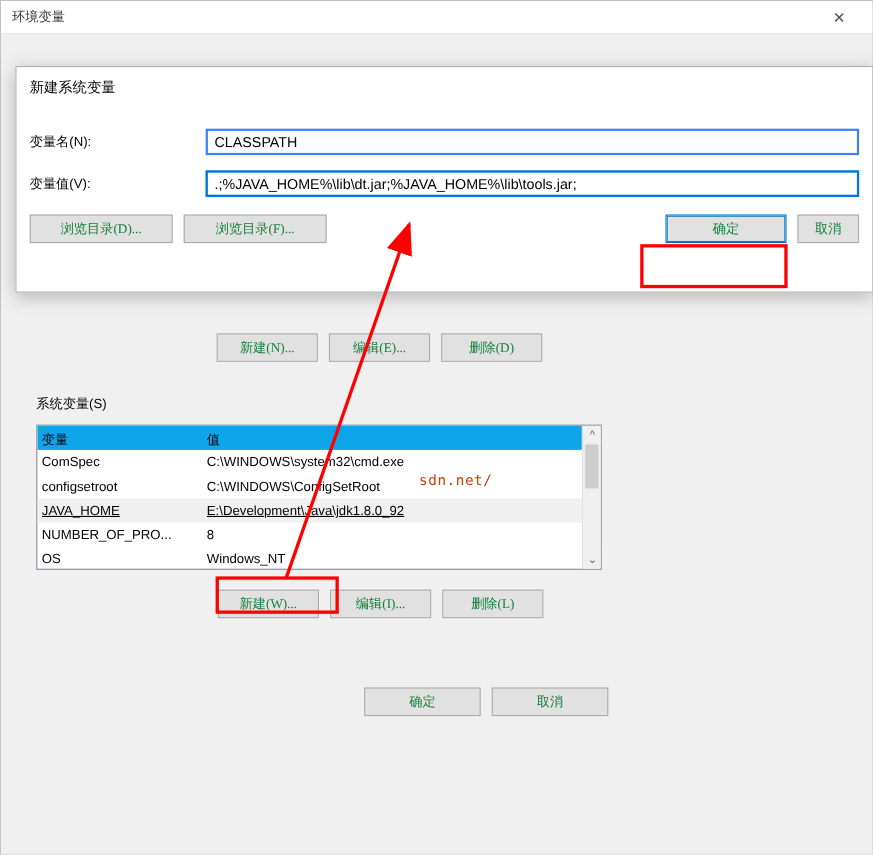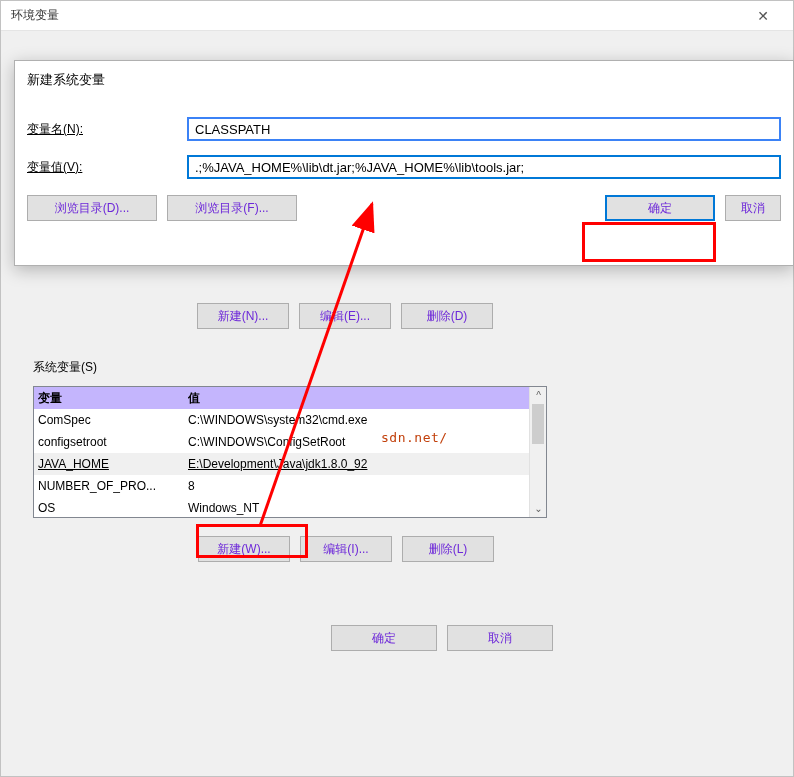--- a/index.html
+++ b/index.html
@@ -52,22 +52,22 @@
     top: 272px;
     display: flex;
     gap: 10px;
     pointer-events: none;
   }
   .winbtn {
     min-width: 106px;
     height: 26px;
     border: 1px solid #adadad;
     background: #e1e1e1;
-    color: #6d28d9;
-    font-family: Liberation Sans, sans-serif;
+    color: #15803d;
+    font-family: Liberation Serif, serif;
     font-size: 12px;
     padding: 12px 6px;
   }
   .winbtn { display: inline-flex; align-items: center; justify-content: center; }
   .winbtn.small { min-width: 92px; }
 
   
   .sys-group {
     position: absolute;
     left: 32px;
@@ -87,21 +87,21 @@
     overflow: hidden;
   }
   .lb-header, .lb-row {
     display: flex;
     width: calc(100% - 17px);
     height: 22px;
     align-items: center;
     padding: 0 4px;
     font-size: 12px;
   }
-  .lb-header { background: #c4b5fd; color: #000; font-weight: bold; border-bottom: 0; }
+  .lb-header { background: #0ea5e9; color: #000; font-weight: normal; border-bottom: 0; align-items: flex-end; }
   .col-var { width: 150px; overflow: hidden; white-space: nowrap; text-overflow: ellipsis; }
   .col-val { flex: 1; overflow: hidden; white-space: nowrap; }
   .lb-row.sel { background: #f0f0f0; text-decoration: underline; }
   .scrollbar {
     position: absolute;
     right: 0; top: 0; bottom: 0;
     width: 17px;
     background: #f0f0f0;
     border-left: 1px solid #e1e1e1;
   }
@@ -163,21 +163,20 @@
   }
   .form-row {
     display: flex;
     align-items: center;
     margin: 14px 0;
     gap: 10px;
   }
   .form-label {
     width: 150px;
     color: #000;
-    text-decoration: underline;
   }
   .text-input {
     flex: 1;
     height: 24px;
     border: 2px solid #3b82f6;
     background: #fff;
     padding: 0 6px;
     font-family: inherit;
     font-size: 13px;
     color: #000;

